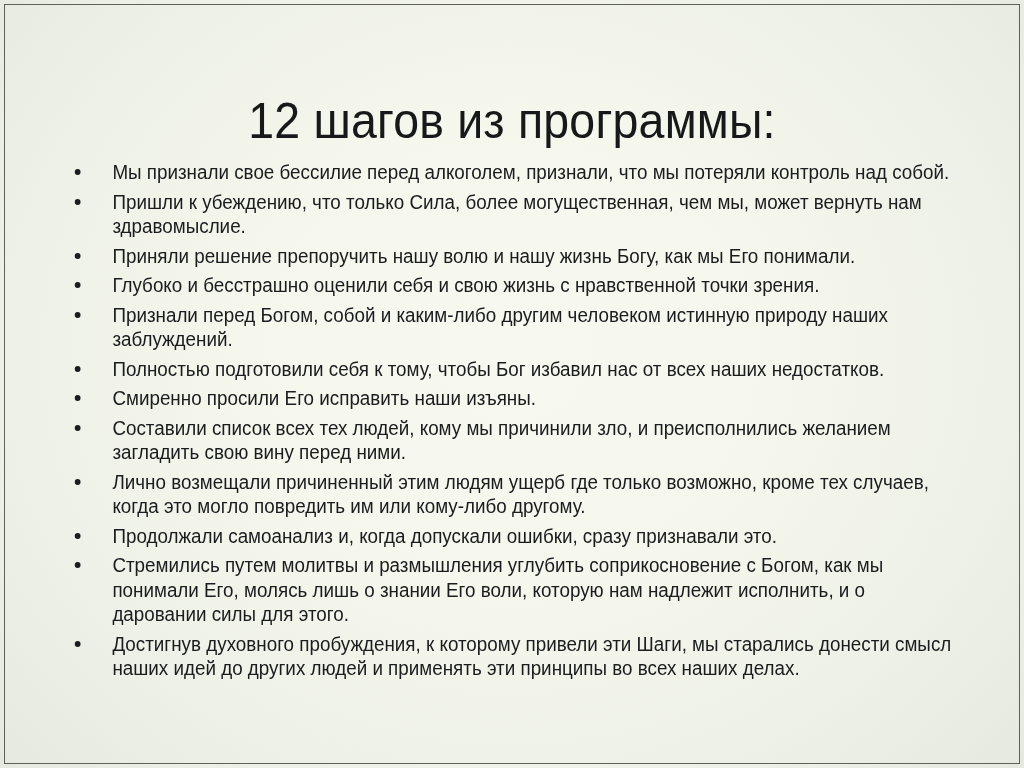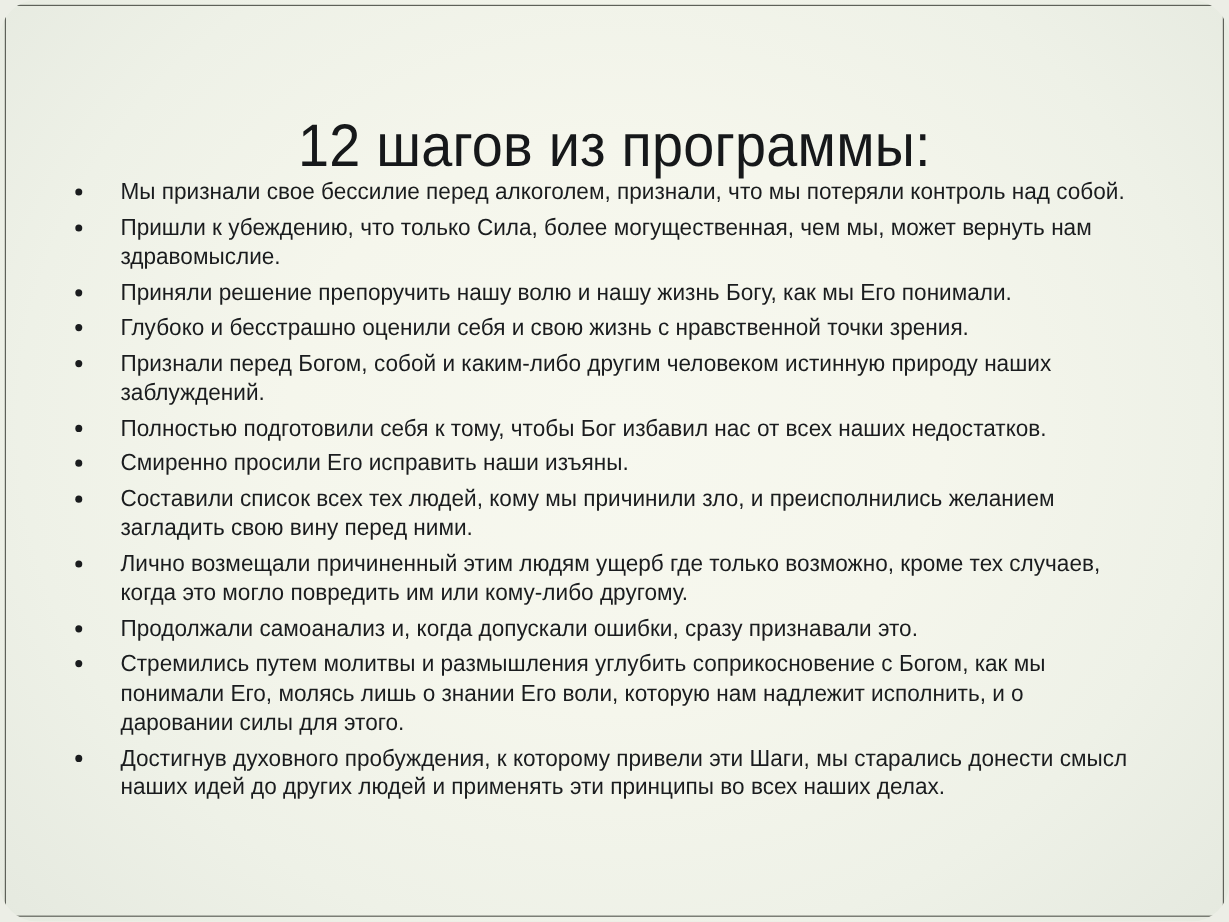--- a/index.html
+++ b/index.html
@@ -21,21 +21,20 @@
     height: 768px;
     box-sizing: border-box;
     background:
       radial-gradient(ellipse 78% 92% at 50% 46%,
         #f7f8ef 0%,
         #f5f6ec 34%,
         #eef1e7 62%,
         #e6eae0 84%,
         #e1e5db 100%);
     overflow: hidden;
-    border-radius: 31px;
   }
 
   
   .slide-frame {
     position: absolute;
     left: 4px;
     top: 4px;
     right: 4px;
     bottom: 4px;
     border: 1px solid #5e6159;
@@ -57,21 +56,21 @@
     transform: scaleX(0.93);
     transform-origin: 50% 50%;
     white-space: nowrap;
   }
 
   .body-list {
     position: absolute;
     left: 56px;
     top: 148px;
     width: 916px;
-    margin: 0;
+    margin: 12px;
     padding: 0;
     list-style: none;
   }
 
   .step {
     position: relative;
     padding-left: 46px;
     margin: 0 0 5px 0;
     font-size: 19.5px;
     line-height: 24.5px;

